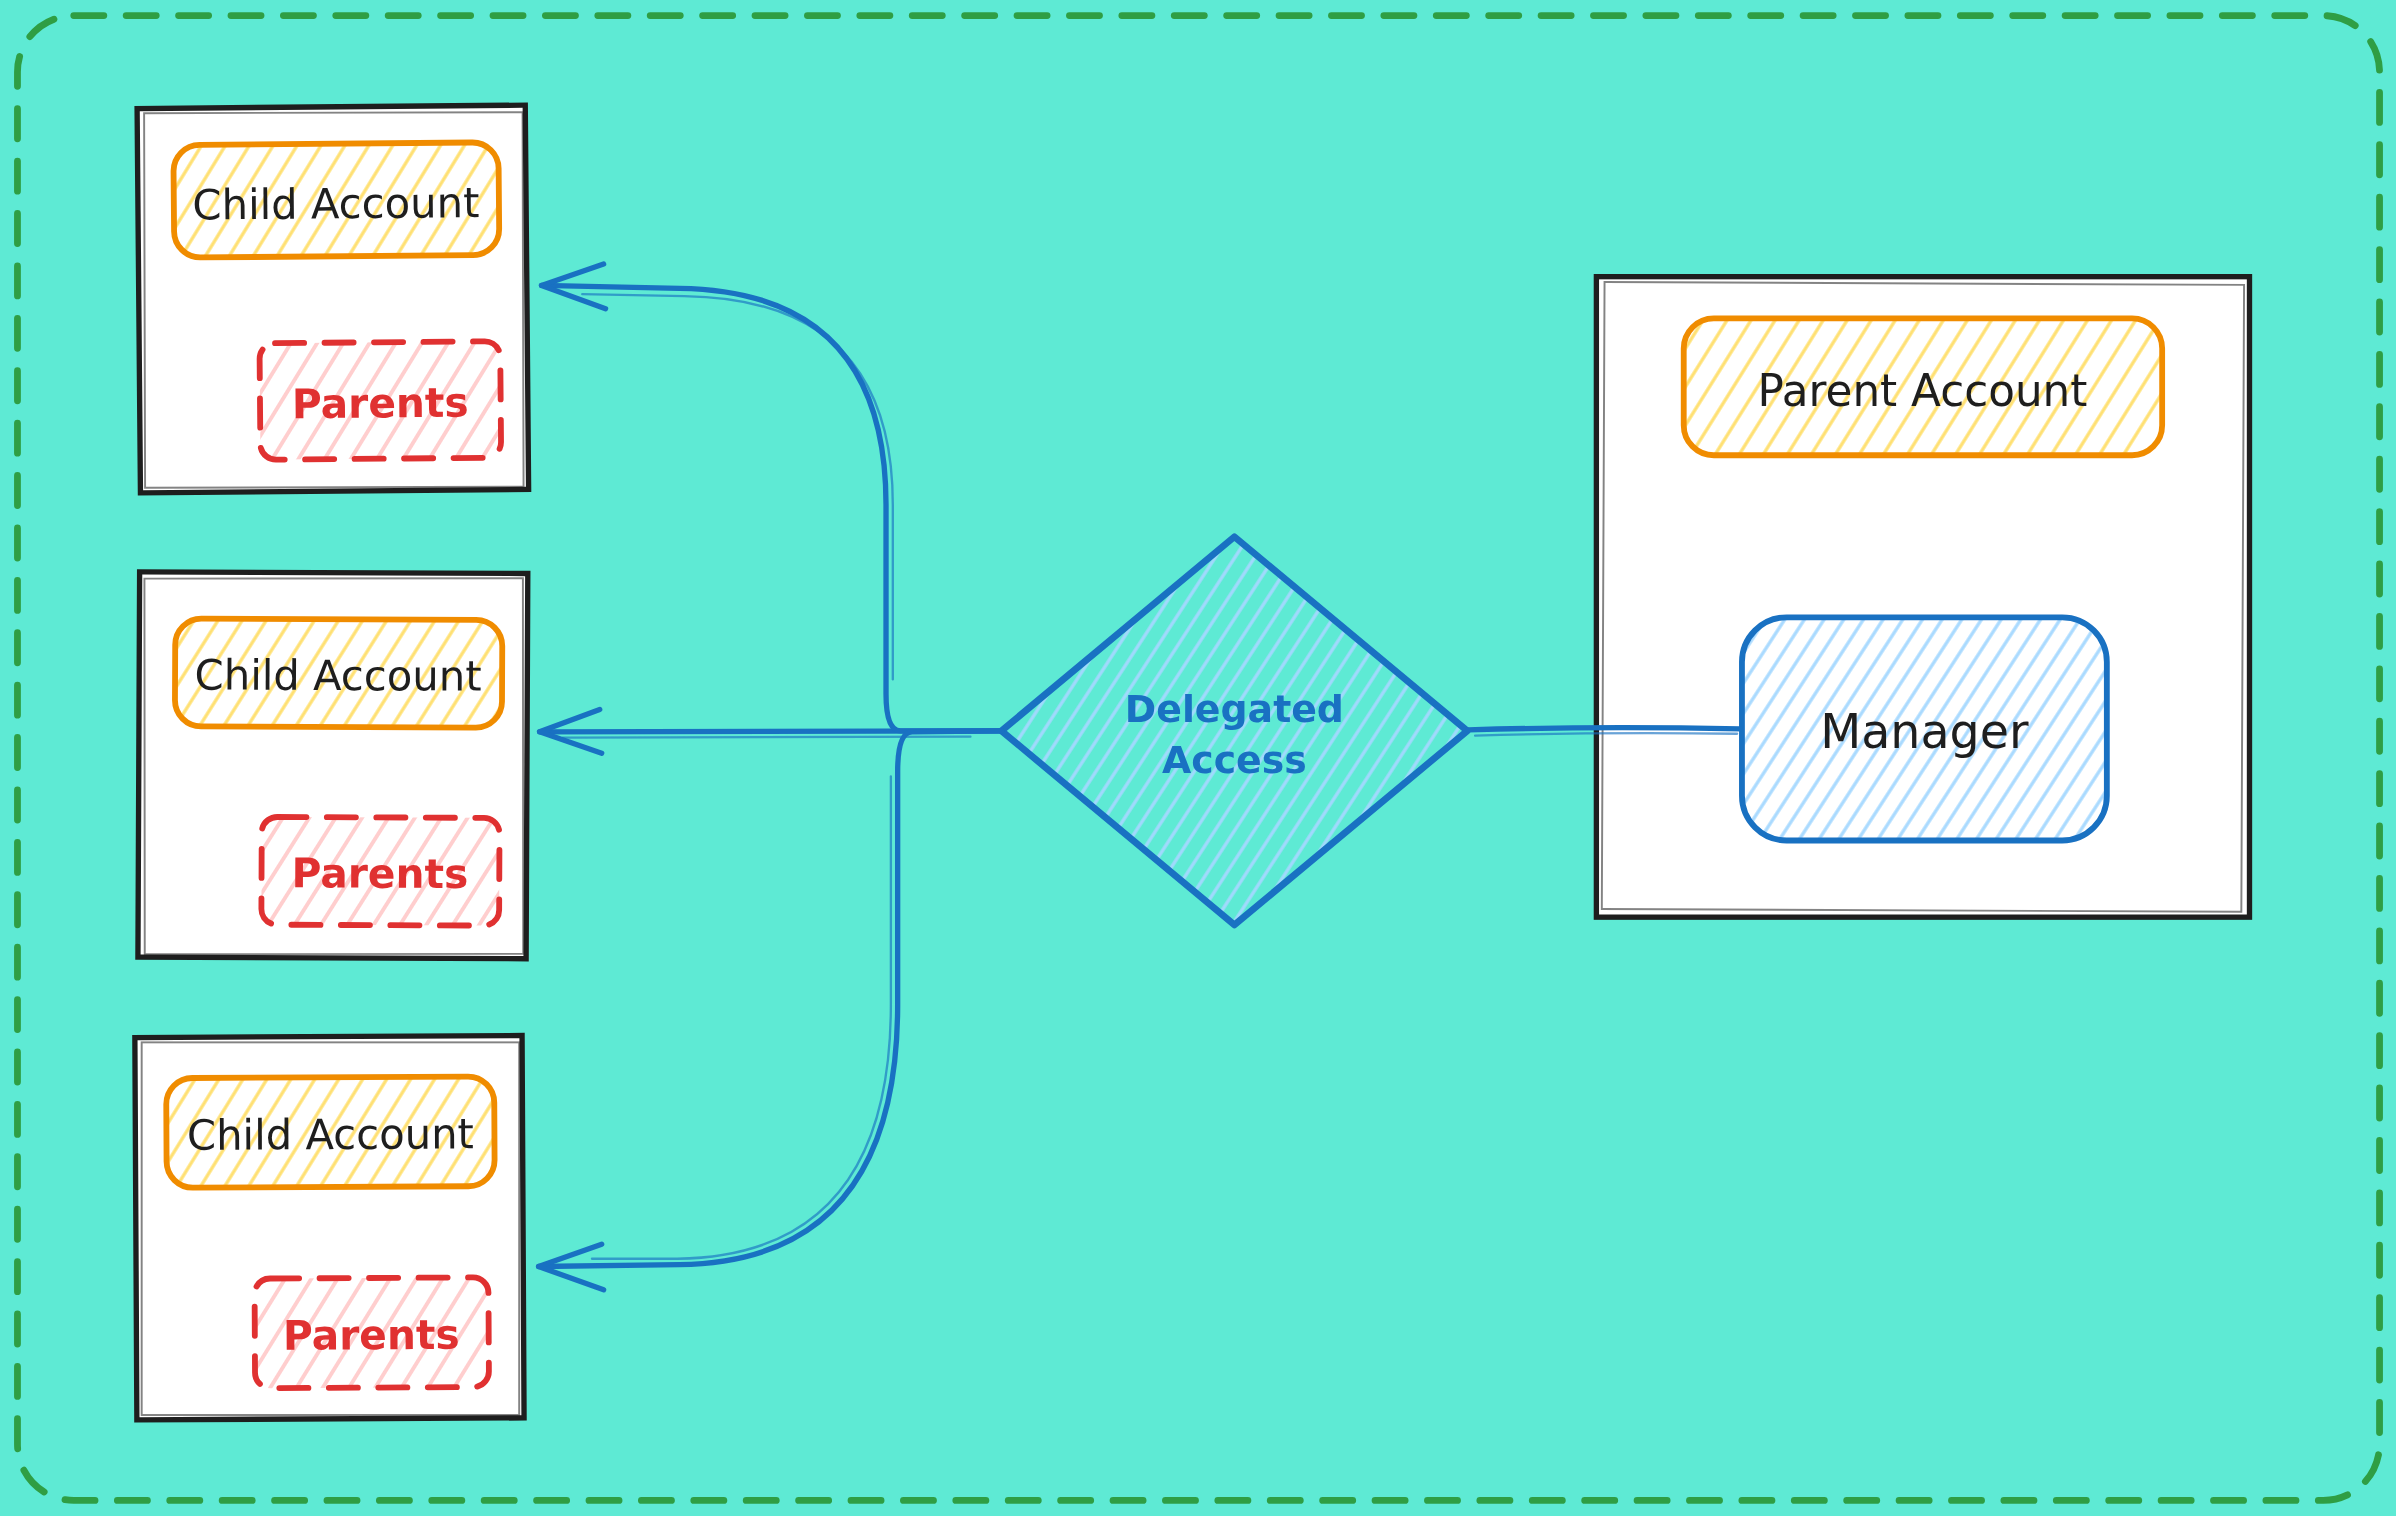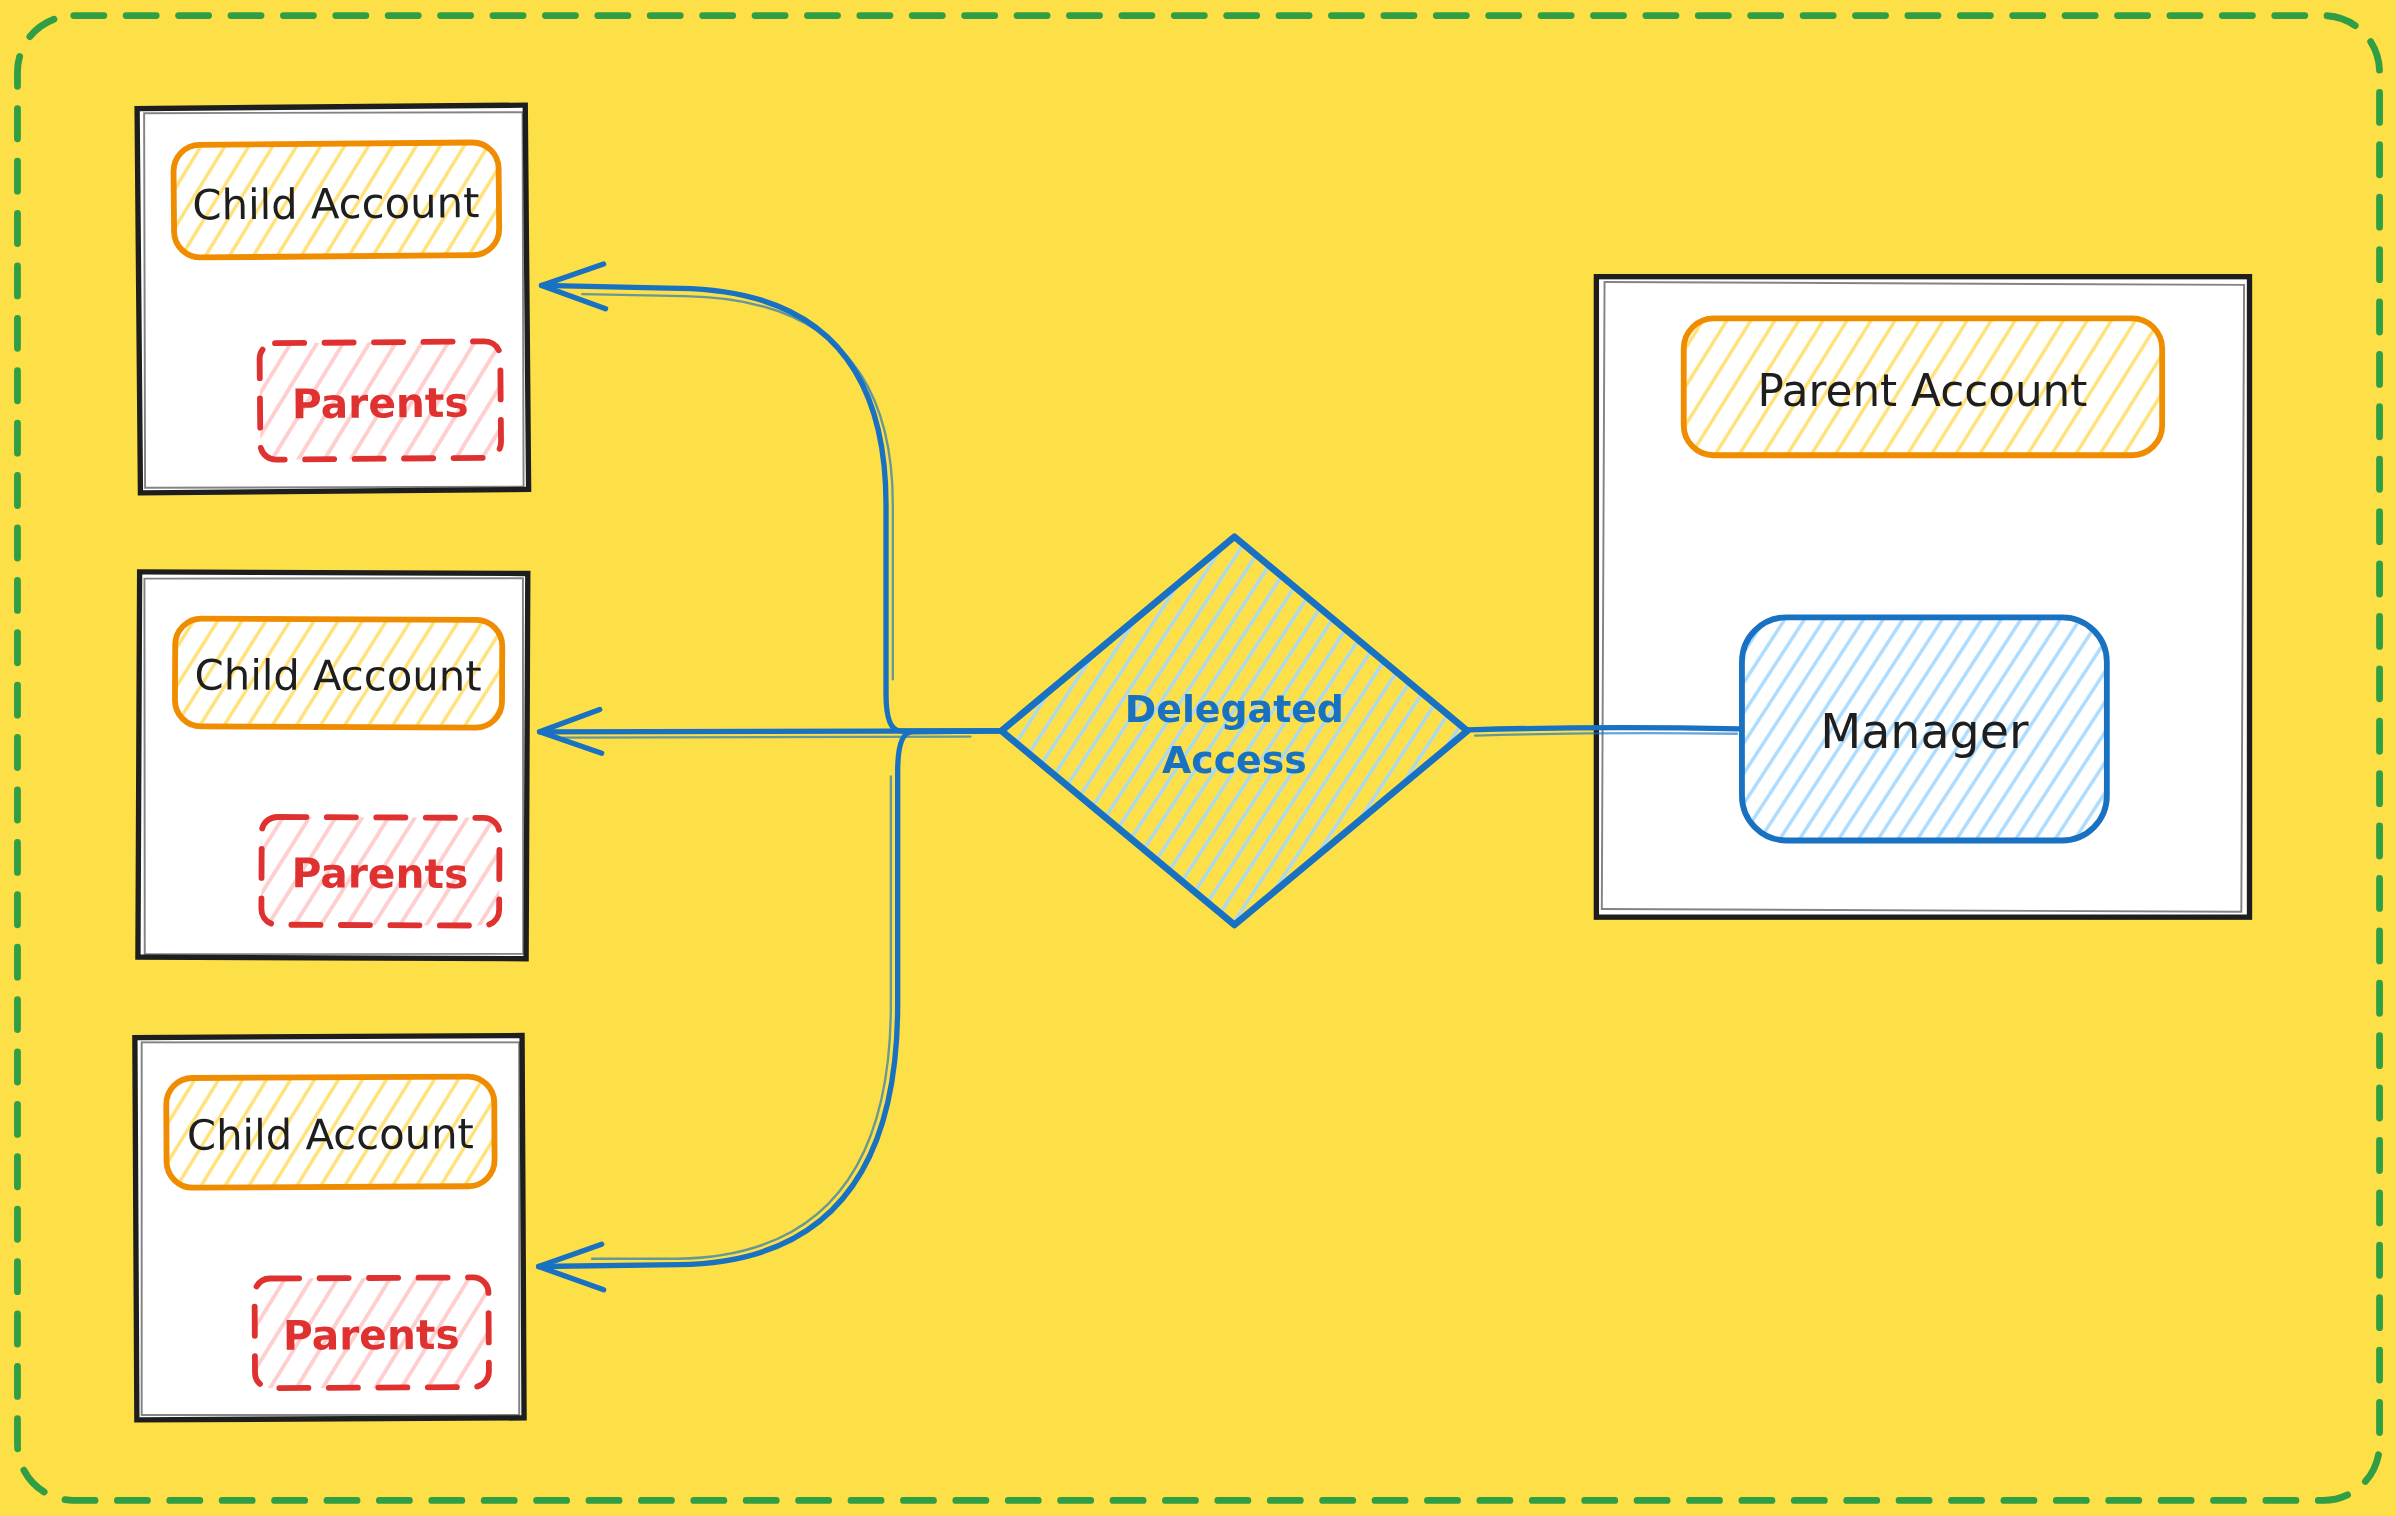--- a/index.html
+++ b/index.html
@@ -1,17 +1,17 @@
 <!DOCTYPE html>
 <html><head>
 <meta charset="utf-8">
 <style>
   html,body{margin:0;padding:0;background:#ffffff;}
   .canvas-wrap{
-    width:2397px;height:1517px;position:relative;background:#fde047;
+    width:2397px;height:1517px;position:relative;background:#5eead4;
     font-family:"DejaVu Sans", sans-serif;
   }
   svg{display:block;}
   .sketch-black{stroke:#1e1e1e;fill:#ffffff;stroke-width:5.5;}
   .sketch-black-echo{stroke:#1e1e1e;fill:none;stroke-width:2;opacity:.55;}
   .orange-label{stroke:#f08c00;stroke-width:6;}
   .red-dashed{stroke:#e03131;stroke-width:6;stroke-dasharray:30 21;stroke-linecap:round;}
   .blue-node{stroke:#1971c2;stroke-width:6;}
   .blue-line{stroke:#1971c2;fill:none;stroke-width:5.5;stroke-linecap:round;stroke-linejoin:round;}
   .blue-line-echo{stroke:#1971c2;fill:none;stroke-width:2.4;opacity:.65;stroke-linecap:round;}

